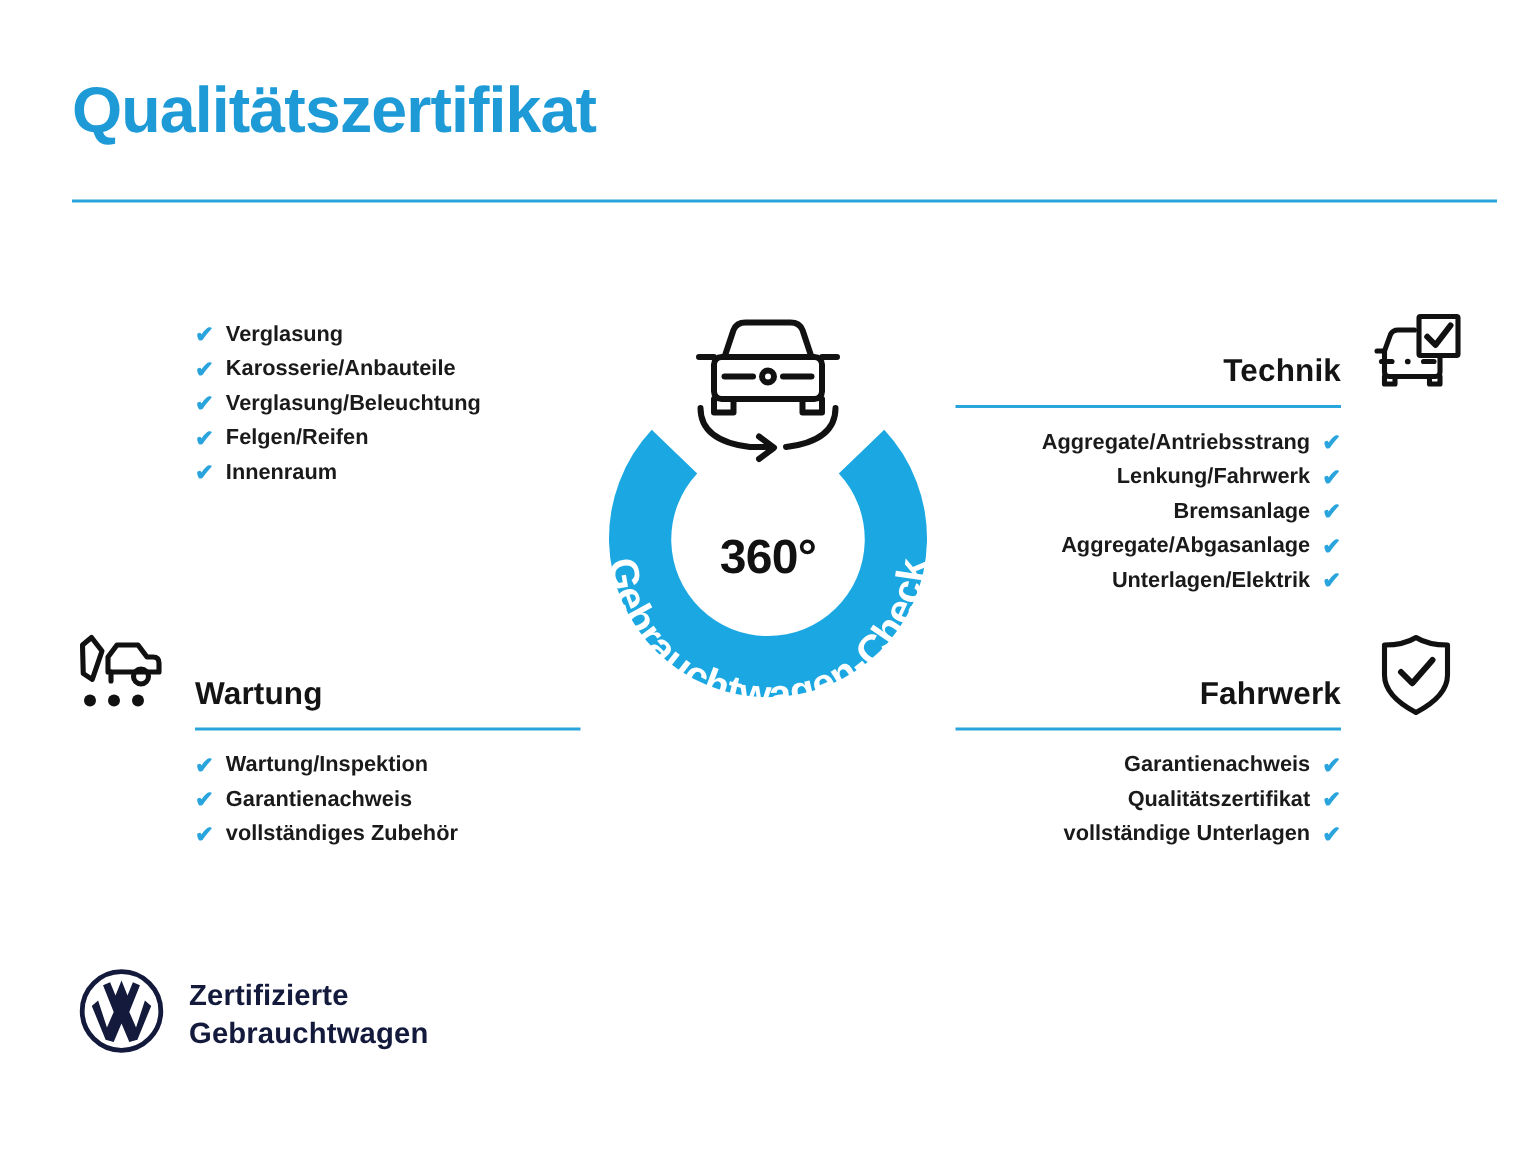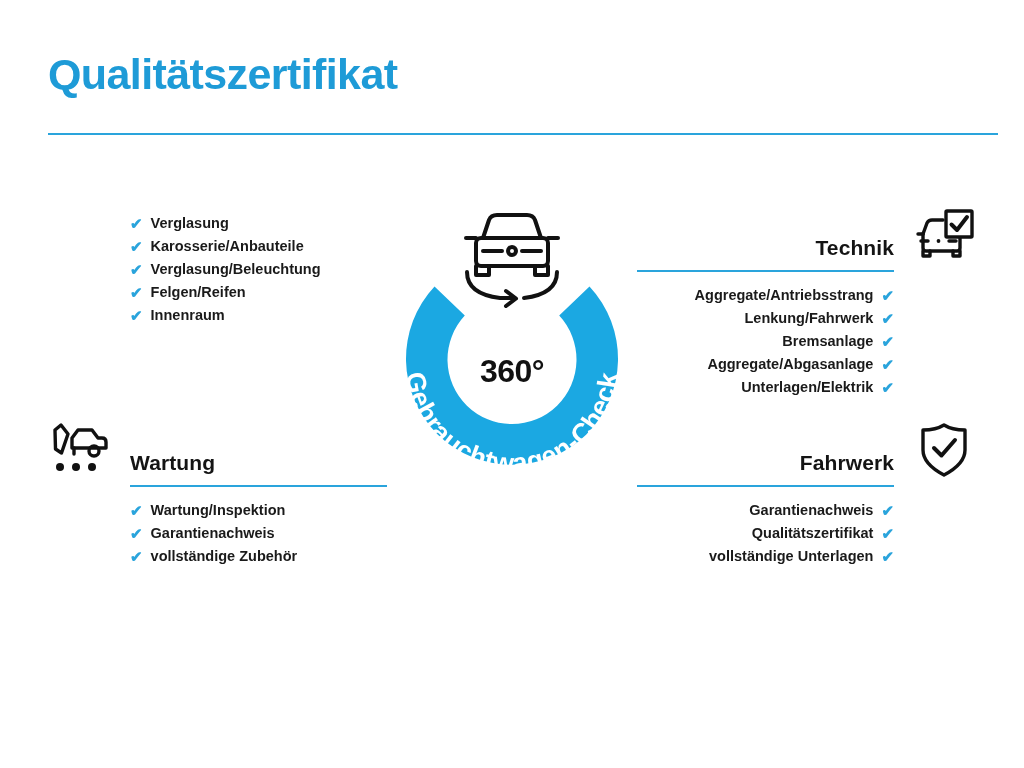--- a/index.html
+++ b/index.html
@@ -218,21 +218,21 @@
       <li>
           <span class="check">✔</span>
           <span>Wartung/Inspektion</span>
         </li>
       <li>
           <span class="check">✔</span>
           <span>Garantienachweis</span>
         </li>
       <li>
           <span class="check">✔</span>
-          <span>vollständige Zubehör</span>
+          <span>vollständiges Zubehör</span>
         </li>
     </ul>
   </div>
 
   <div class="section right sec-technik">
     <div class="sec-head">
       <div class="sec-icon">
         <svg width="64" height="56" viewBox="0 0 64 56" fill="none" stroke="#111" stroke-width="3.4" stroke-linecap="round" stroke-linejoin="round">
           <path d="M11 27 L15 16 Q16.5 13 20 13 L31 13"></path>
           <path d="M6 27 L11 27"></path>
@@ -329,14 +329,46 @@
         <path d="M11 74 Q11 96 44 100 L58 100"></path>
         <path d="M50 93 L60 100.5 L50 108"></path>
         <path d="M101 74 Q101 96 68 100"></path>
       </g>
     </svg>
     <div class="badge-360">
       <span>360°</span>
     </div>
   </div>
 
+  <div id="vw-footer">
+    <span class="vw-mark">
+      <svg width="58" height="58" viewBox="0 0 58 58" fill="none">
+        <circle cx="29" cy="29" r="26.2" stroke="#131A3C" stroke-width="3.2" fill="none"></circle>
+        <path d="M29 8.6
+                 L33.0 18.6
+                 L36.6 9.9
+                 L41.3 11.9
+                 L34.2 29.6
+                 L38.7 40.0
+                 L44.6 22.0
+                 L48.8 25.6
+                 L39.6 48.2
+                 L34.2 49.6
+                 L29 37.3
+                 L23.8 49.6
+                 L18.4 48.2
+                 L9.2 25.6
+                 L13.4 22.0
+                 L19.3 40.0
+                 L23.8 29.6
+                 L16.7 11.9
+                 L21.4 9.9
+                 L25.0 18.6
+                 Z" fill="#131A3C"></path>
+      </svg>
+    </span>
+    <span class="vw-words">
+      <div>Zertifizierte</div>
+      <div>Gebrauchtwagen</div>
+    </span>
+  </div>
 
 </div>
 
 </body></html>

